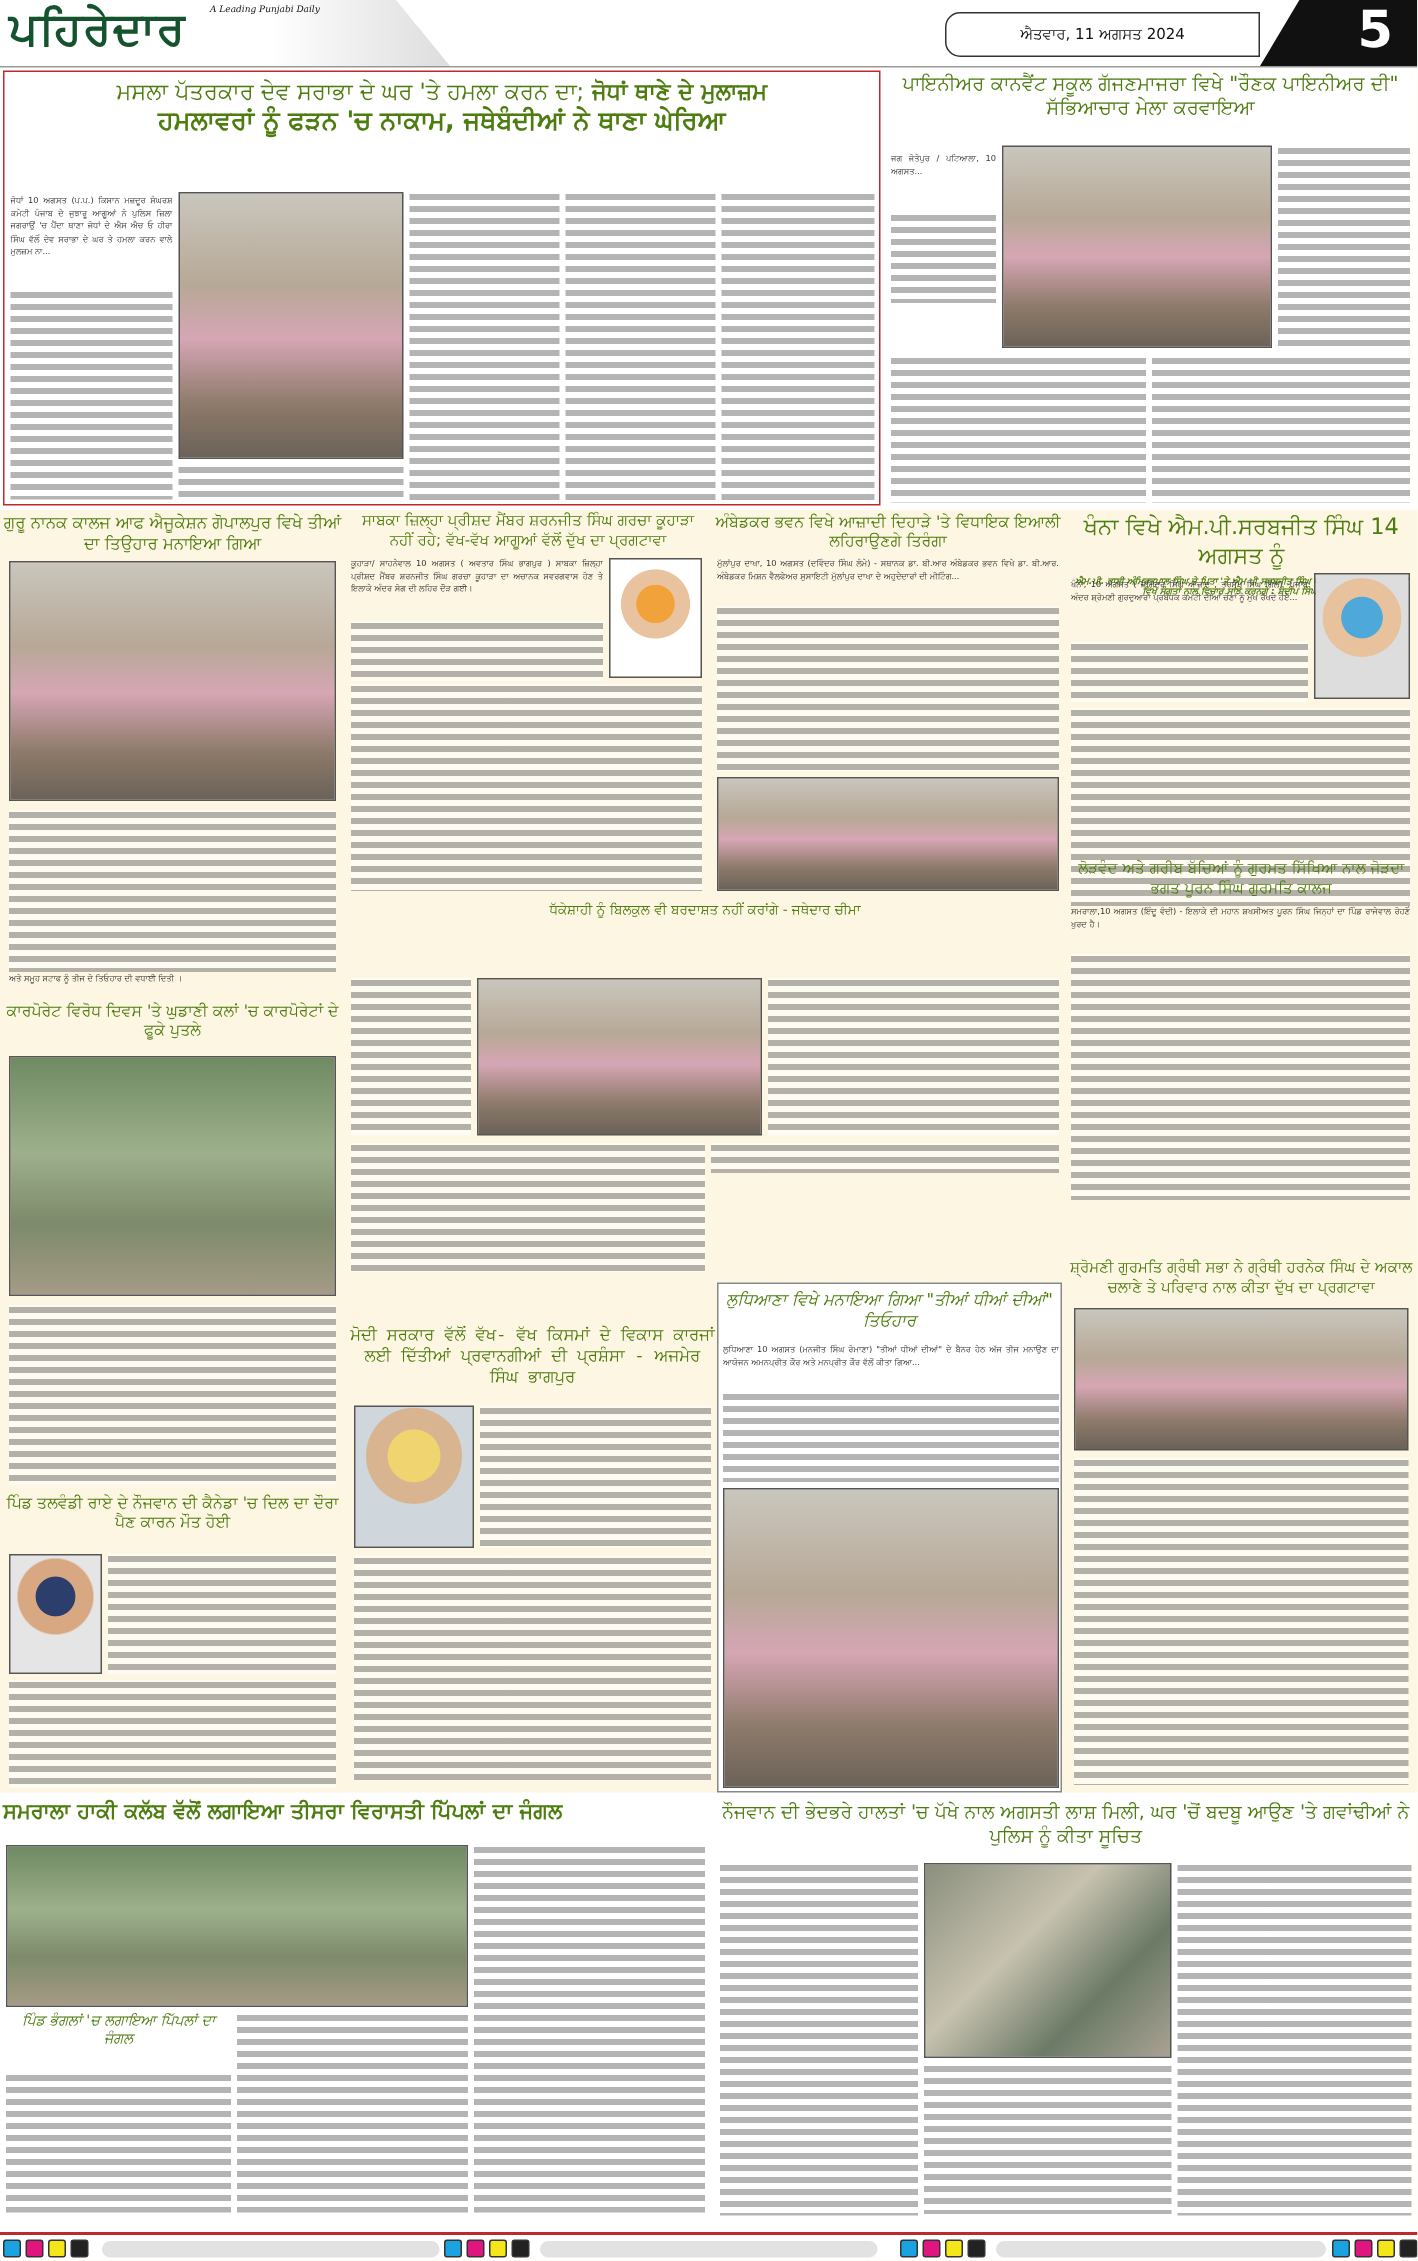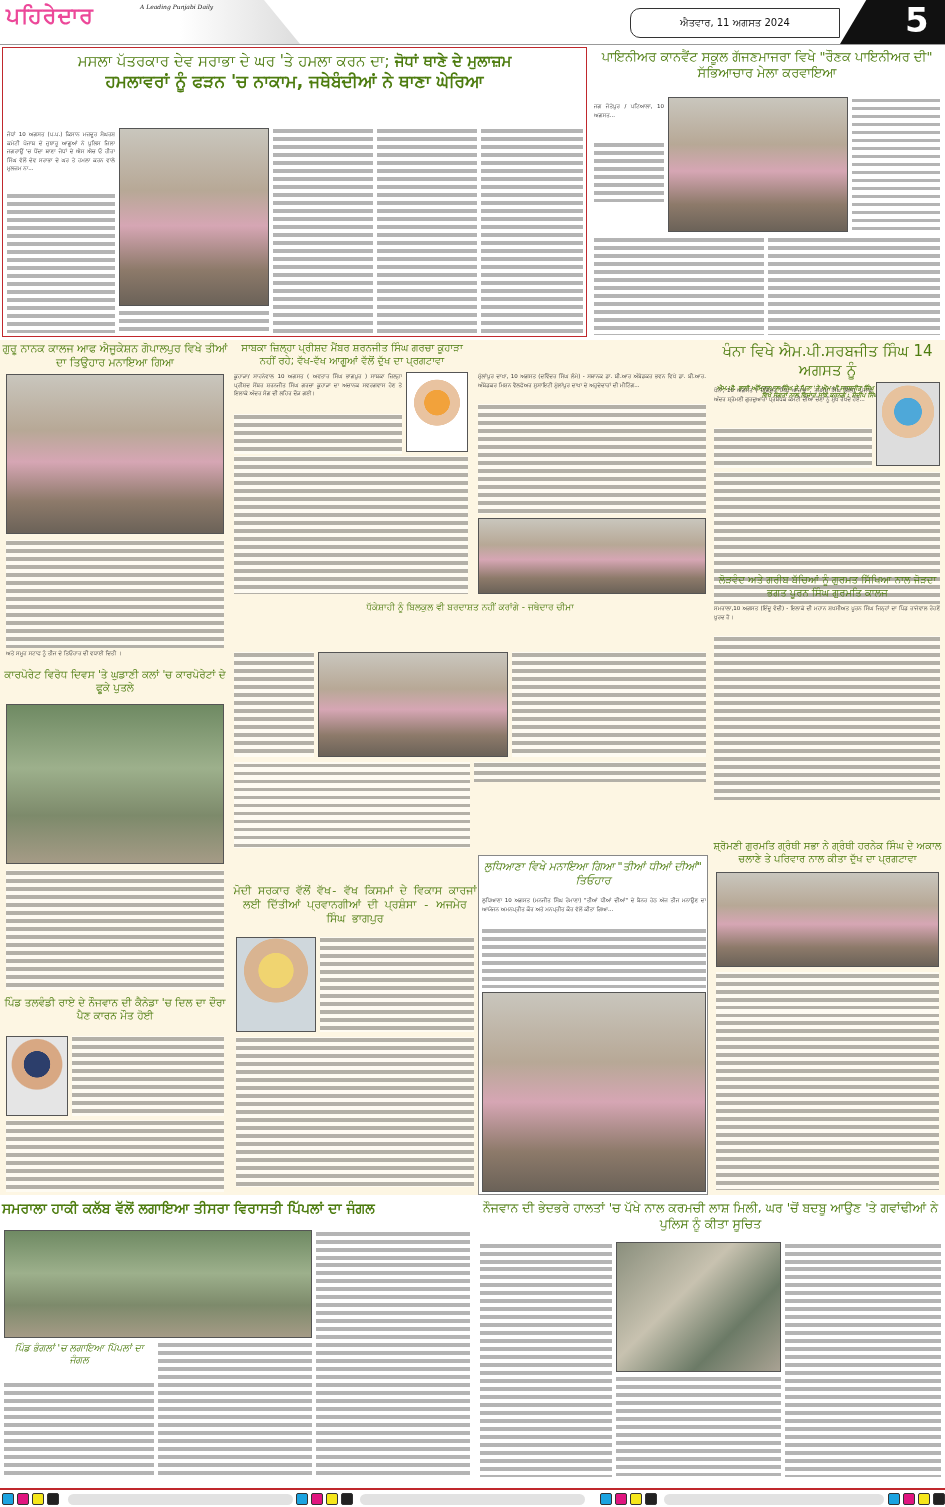--- a/index.html
+++ b/index.html
@@ -1,20 +1,20 @@
 <!DOCTYPE html>
 <html><head>
 <meta charset="utf-8">
 <style>
   * { box-sizing: border-box; margin: 0; padding: 0; }
   body { width: 945px; height: 1507px; background: #fff; font-family: "DejaVu Sans", sans-serif; color: #111; position: relative; overflow: hidden; }
   .abs { position: absolute; }
   .masthead { left:0; top:0; width:945px; height:44px; background:#fff; }
   .logo-wrap { left:0; top:0; width:300px; height:44px; background:linear-gradient(90deg,#fff 0,#fff 60%,#ddd 100%); clip-path: polygon(0 0, 88% 0, 100% 100%, 0 100%); }
-  .logo { left:6px; top:2px; font-size:22px; font-weight:bold; font-family:"DejaVu Serif", serif; color:#ec4899; letter-spacing:1px; }
+  .logo { left:6px; top:2px; font-size:30px; font-weight:bold; font-family:"DejaVu Serif", serif; color:#14532d; letter-spacing:1px; }
   .tagline { left:56px; top:3px; font-size:6px; font-style:italic; font-family:"DejaVu Serif", serif; }
   .date-box { left:630px; top:8px; width:210px; height:30px; border:1px solid #333; border-radius:10px 0 0 10px; font-size:10px; display:flex; align-items:center; justify-content:center; }
   .page-num-bg { left:840px; top:0; width:105px; height:44px; background:#111; clip-path: polygon(25% 0, 100% 0, 100% 100%, 0 100%); }
   .page-num { left:905px; top:0; font-size:34px; color:#fff; font-weight:bold; }
   .rule { left:0; top:44px; width:945px; height:1px; background:#999; }
 
   .box-red { border:1.5px solid #c0282d; }
   .head { font-weight:bold; text-align:center; line-height:1.25; color:#4d7c0f; }
   .text { font-size:5.5px; line-height:1.55; color:#333; text-align:justify; overflow:hidden; }
   .text-lines { background: repeating-linear-gradient(#fff 0, #fff 1.5px, #777 1.5px, #777 5.5px, #fff 5.5px, #fff 8px); opacity:0.55; }
@@ -79,20 +79,21 @@
 
 <div class="abs" style="left:232px;top:342px;width:240px;height:255px;">
   <div class="head" style="font-size:10px;font-weight:normal;">ਸਾਬਕਾ ਜ਼ਿਲ੍ਹਾ ਪ੍ਰੀਸ਼ਦ ਮੈਂਬਰ ਸ਼ਰਨਜੀਤ ਸਿੰਘ ਗਰਚਾ ਕੂਹਾੜਾ ਨਹੀਂ ਰਹੇ; ਵੱਖ-ਵੱਖ ਆਗੂਆਂ ਵੱਲੋਂ ਦੁੱਖ ਦਾ ਪ੍ਰਗਟਾਵਾ</div>
   <div class="abs text" style="left:2px;top:30px;width:168px;height:40px;">ਕੂਹਾੜਾ/ ਸਾਹਨੇਵਾਲ 10 ਅਗਸਤ ( ਅਵਤਾਰ ਸਿੰਘ ਭਾਗਪੁਰ ) ਸਾਬਕਾ ਜ਼ਿਲ੍ਹਾ ਪ੍ਰੀਸ਼ਦ ਮੈਂਬਰ ਸ਼ਰਨਜੀਤ ਸਿੰਘ ਗਰਚਾ ਕੂਹਾੜਾ ਦਾ ਅਚਾਨਕ ਸਵਰਗਵਾਸ ਹੋਣ ਤੇ ਇਲਾਕੇ ਅੰਦਰ ਸੋਗ ਦੀ ਲਹਿਰ ਦੌੜ ਗਈ।</div>
   <div class="abs photo portrait" style="left:174px;top:30px;width:62px;height:80px;"></div>
   <div class="abs text-lines" style="left:2px;top:72px;width:168px;height:40px;"></div>
   <div class="abs text-lines" style="left:2px;top:114px;width:234px;height:138px;"></div>
 </div>
 
 <div class="abs" style="left:476px;top:342px;width:232px;height:255px;">
+  <div class="head" style="font-size:10.5px;font-weight:normal;">ਅੰਬੇਡਕਰ ਭਵਨ ਵਿਖੇ ਆਜ਼ਾਦੀ ਦਿਹਾੜੇ 'ਤੇ ਵਿਧਾਇਕ ਇਆਲੀ ਲਹਿਰਾਉਣਗੇ ਤਿਰੰਗਾ</div>
   <div class="abs text" style="left:2px;top:30px;width:228px;height:30px;">ਮੁੱਲਾਂਪੁਰ ਦਾਖਾ, 10 ਅਗਸਤ (ਦਵਿੰਦਰ ਸਿੰਘ ਲੰਮੇ) - ਸਥਾਨਕ ਡਾ. ਬੀ.ਆਰ ਅੰਬੇਡਕਰ ਭਵਨ ਵਿਖੇ ਡਾ. ਬੀ.ਆਰ. ਅੰਬੇਡਕਰ ਮਿਸ਼ਨ ਵੈਲਫੇਅਰ ਸੁਸਾਇਟੀ ਮੁੱਲਾਂਪੁਰ ਦਾਖਾ ਦੇ ਅਹੁਦੇਦਾਰਾਂ ਦੀ ਮੀਟਿੰਗ...</div>
   <div class="abs text-lines" style="left:2px;top:62px;width:228px;height:110px;"></div>
   <div class="abs photo people" style="left:2px;top:176px;width:228px;height:76px;"></div>
 </div>
 
 <div class="abs" style="left:712px;top:342px;width:231px;height:265px;">
   <div class="head" style="font-size:15px;font-weight:normal;">ਖੰਨਾ ਵਿਖੇ ਐਮ.ਪੀ.ਸਰਬਜੀਤ ਸਿੰਘ 14 ਅਗਸਤ ਨੂੰ</div>
   <div class="head" style="font-size:6px;font-style:italic;margin-top:4px;">ਐਮ.ਪੀ. ਭਾਈ ਅੰਮ੍ਰਿਤਪਾਲ ਸਿੰਘ ਦੇ ਪਿਤਾ 'ਤੇ ਐਮ ਪੀ ਸਰਬਜੀਤ ਸਿੰਘ ਖਾਲਸਾ 14 ਅਗਸਤ ਨੂੰ ਖੰਨਾ ਵਿਖੇ ਸੰਗਤਾਂ ਨਾਲ ਵਿਚਾਰ ਸਾਂਝੇ ਕਰਨਗੇ : ਸੰਦੀਪ ਸਿੰਘ ਰੁਪਾਲੋਂ</div>
   <div class="abs text" style="left:2px;top:44px;width:158px;height:40px;">ਖੰਨਾ, 10 ਅਗਸਤ ( ਜੋਗਿੰਦਰ ਸਿੰਘ ਆਜ਼ਾਦ , ਤਰਸੇਮ ਸਿੰਘ ਗਿੱਲ) -ਪੰਜਾਬ ਅੰਦਰ ਸ਼੍ਰੋਮਣੀ ਗੁਰਦੁਆਰਾ ਪ੍ਰਬੰਧਕ ਕਮੇਟੀ ਦੀਆਂ ਚੋਣਾਂ ਨੂੰ ਮੁੱਖ ਰੱਖਦੇ ਹੋਏ...</div>
   <div class="abs photo portrait-blue" style="left:164px;top:40px;width:64px;height:84px;"></div>
@@ -151,21 +152,21 @@
 <div class="abs" style="left:2px;top:1200px;width:470px;height:280px;">
   <div class="head" style="font-size:14px;font-weight:bold;text-align:left;">ਸਮਰਾਲਾ ਹਾਕੀ ਕਲੱਬ ਵੱਲੋਂ ਲਗਾਇਆ ਤੀਸਰਾ ਵਿਰਾਸਤੀ ਪਿੱਪਲਾਂ ਦਾ ਜੰਗਲ</div>
   <div class="abs photo green" style="left:2px;top:30px;width:308px;height:108px;"></div>
   <div class="abs text-lines" style="left:314px;top:30px;width:154px;height:245px;"></div>
   <div class="abs head" style="left:2px;top:142px;width:150px;font-size:9.5px;font-weight:normal;font-style:italic;">ਪਿੰਡ ਭੰਗਲਾਂ 'ਚ ਲਗਾਇਆ ਪਿੱਪਲਾਂ ਦਾ ਜੰਗਲ</div>
   <div class="abs text-lines" style="left:2px;top:182px;width:150px;height:93px;"></div>
   <div class="abs text-lines" style="left:156px;top:142px;width:154px;height:133px;"></div>
 </div>
 
 <div class="abs" style="left:478px;top:1200px;width:465px;height:280px;">
-  <div class="head" style="font-size:12.5px;font-weight:normal;">ਨੌਜਵਾਨ ਦੀ ਭੇਦਭਰੇ ਹਾਲਤਾਂ 'ਚ ਪੱਖੇ ਨਾਲ ਕਰਮਚੀ ਲਾਸ਼ ਮਿਲੀ, ਘਰ 'ਚੋਂ ਬਦਬੂ ਆਉਣ 'ਤੇ ਗਵਾਂਢੀਆਂ ਨੇ ਪੁਲਿਸ ਨੂੰ ਕੀਤਾ ਸੂਚਿਤ</div>
+  <div class="head" style="font-size:12.5px;font-weight:normal;">ਨੌਜਵਾਨ ਦੀ ਭੇਦਭਰੇ ਹਾਲਤਾਂ 'ਚ ਪੱਖੇ ਨਾਲ ਅਗਸਤੀ ਲਾਸ਼ ਮਿਲੀ, ਘਰ 'ਚੋਂ ਬਦਬੂ ਆਉਣ 'ਤੇ ਗਵਾਂਢੀਆਂ ਨੇ ਪੁਲਿਸ ਨੂੰ ਕੀਤਾ ਸੂਚਿਤ</div>
   <div class="abs text-lines" style="left:2px;top:42px;width:132px;height:235px;"></div>
   <div class="abs photo" style="left:138px;top:42px;width:165px;height:130px;"></div>
   <div class="abs text-lines" style="left:138px;top:176px;width:165px;height:100px;"></div>
   <div class="abs text-lines" style="left:307px;top:42px;width:156px;height:235px;"></div>
 </div>
 
 <div class="abs" style="left:0;top:1488px;width:945px;height:2px;background:#c0282d;"></div>
 <div class="abs cmyk" style="left:2px;top:1493px;">
   <span style="background:#1aa3e0" title="#1aa3e0"></span>
   <span style="background:#e0157f"></span>

